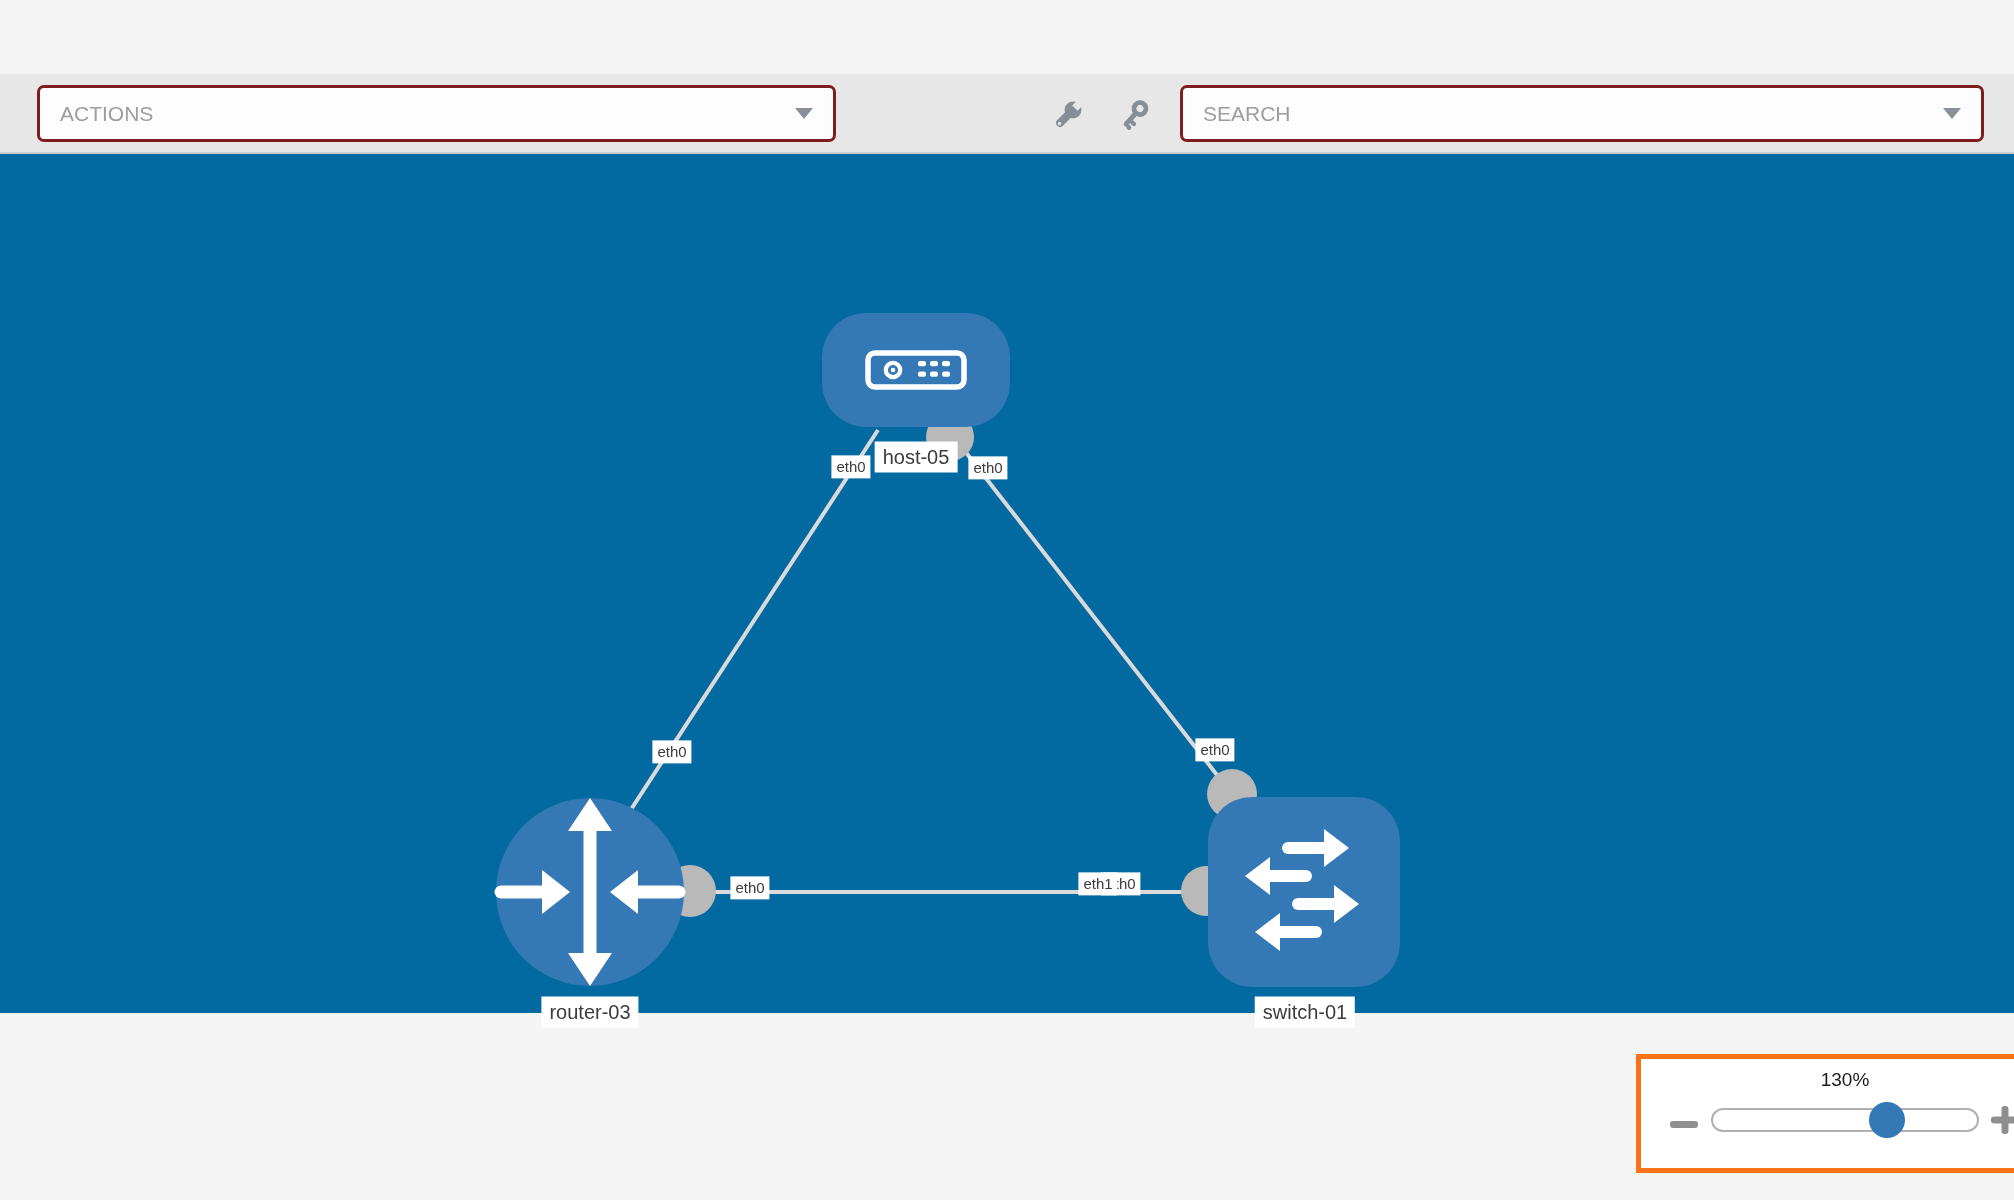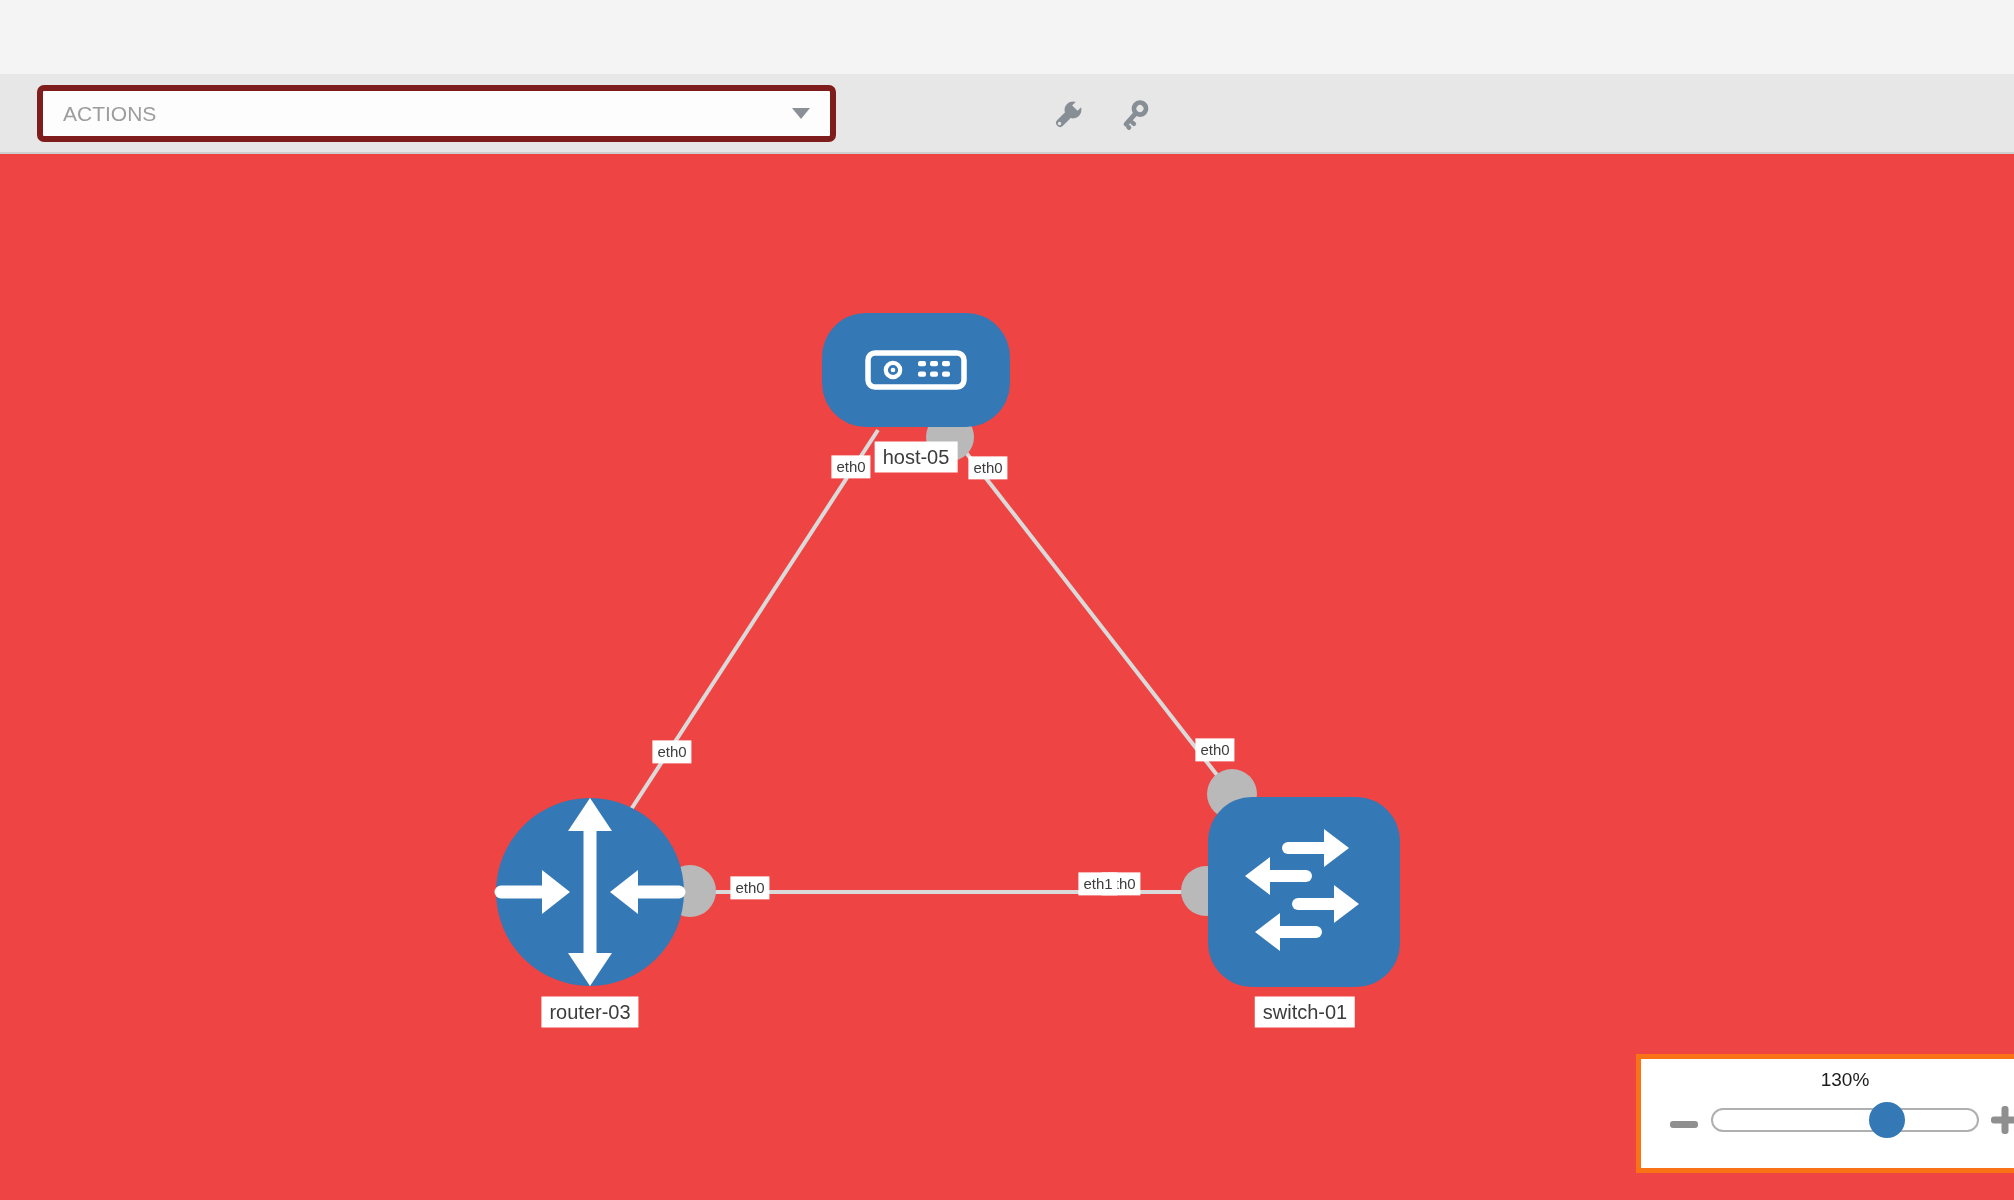--- a/index.html
+++ b/index.html
@@ -20,33 +20,33 @@
   .close-btn{
     position:absolute;right:39px;top:23px;width:35px;height:35px;border-radius:50%;
     background:#c9c9c9;display:flex;align-items:center;justify-content:center;cursor:pointer;
   }
   
   .tbar{
     position:absolute;left:0;top:74px;width:2014px;height:78px;background:#e7e7e7;
     border-bottom:2px solid #cfcfcf;
   }
   .combo{
-    position:absolute;top:11px;height:57px;background:#fdfdfd;border:6px solid #7f1d1d;
+    position:absolute;top:11px;height:57px;background:#fdfdfd;border:3px solid #7f1d1d;
     border-radius:7px;box-sizing:border-box;display:flex;align-items:center;
     justify-content:space-between;padding:0 20px;font-size:21px;color:#9d9d9d;cursor:pointer;
   }
   .combo.actions{left:37px;width:799px;}
   .combo.search{left:1180px;width:804px;}
   .caret{width:0;height:0;border-left:9px solid transparent;border-right:9px solid transparent;
     border-top:11px solid #8b8f96;}
   .tool-ic{position:absolute;top:24px;width:36px;height:36px;cursor:pointer;}
   .tool-ic.wrench{left:1049px;}
   .tool-ic.key{left:1116px;}
   
-  .canvas{position:absolute;left:0;top:154px;width:2014px;height:1046px;background:#ef4444;}
+  .canvas{position:absolute;left:0;top:154px;width:2014px;height:859px;background:#0369a1;}
   .canvas svg.topo{position:absolute;left:0;top:0;}
   .chip{
     position:absolute;transform:translate(-50%,-50%);background:#ffffff;color:#3c3c3c;
     white-space:nowrap;line-height:1.15;
   }
   .chip.if{font-size:15px;padding:3px 5px;}
   .chip.node{font-size:20px;padding:4px 8px;}
   
   .zoom-panel{
     position:absolute;left:1620px;top:900px;width:395px;height:119px;background:#ffffff;
@@ -95,20 +95,24 @@
       <svg width="36" height="36" viewBox="0 0 34 34">
         <g transform="rotate(42 17 17)">
           <circle cx="16.5" cy="8" r="5.6" fill="none" stroke="#888e96" stroke-width="4.6"></circle>
           <rect x="14.3" y="12.5" width="4.6" height="17.5" rx="2.3" fill="#888e96"></rect>
           <rect x="18" y="20.5" width="6" height="4.2" rx="2" fill="#888e96"></rect>
           <rect x="18" y="26.2" width="5" height="4.2" rx="2" fill="#888e96"></rect>
         </g>
       </svg>
     </div>
 
+    <div class="combo search">
+      <span>SEARCH</span>
+      <span class="caret"></span>
+    </div>
   </div>
 
   <div class="canvas">
     <svg class="topo" width="2014" height="1046" viewBox="0 0 2014 1046">
 
       <line x1="878" y1="276" x2="602" y2="700" stroke="#dadada" stroke-width="4"></line>
       <line x1="950" y1="278" x2="1238" y2="648" stroke="#dadada" stroke-width="4"></line>
       <line x1="620" y1="738" x2="1240" y2="738" stroke="#dadada" stroke-width="4"></line>
 
       <circle cx="950" cy="283" r="24" fill="#b9b9b9"></circle>

